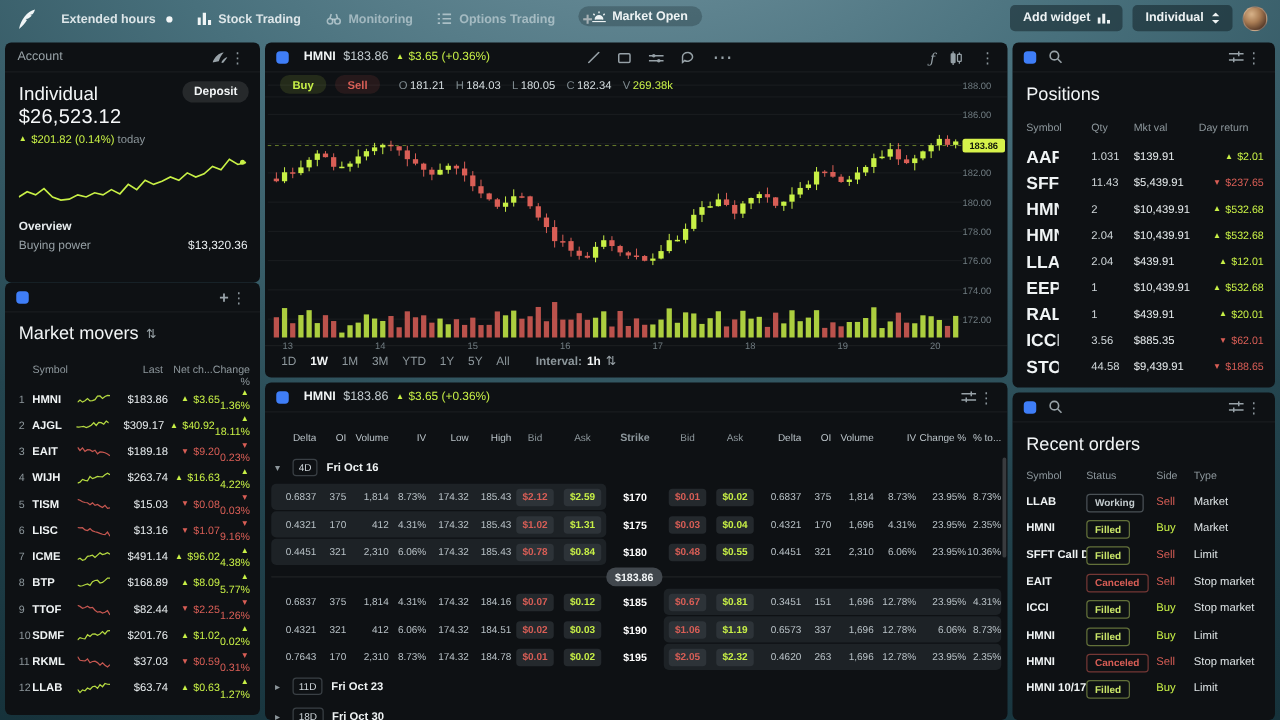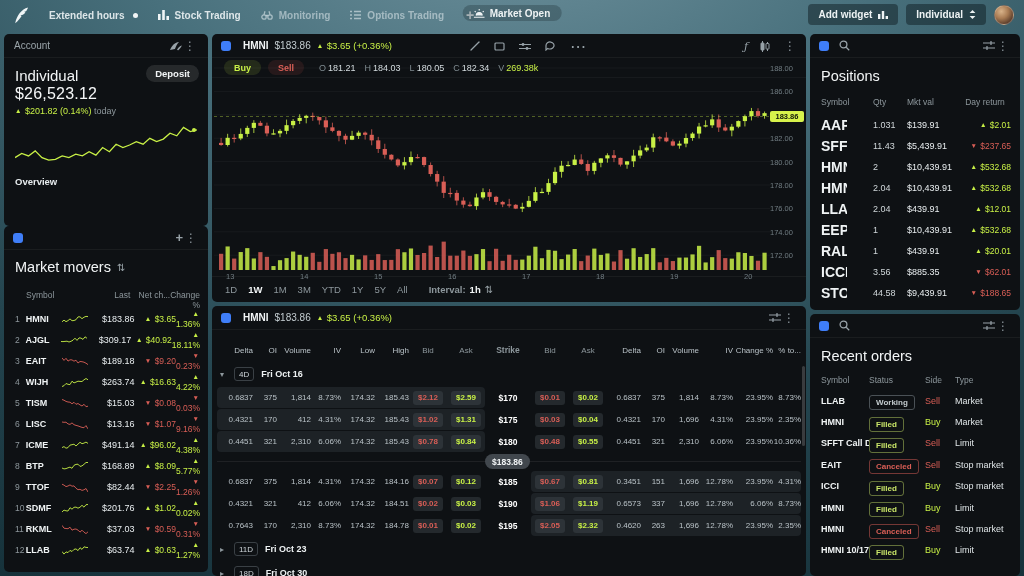--- a/index.html
+++ b/index.html
@@ -111,21 +111,21 @@
   #positionsp{left:810px;top:34px;width:210px;height:276px;}
   #ordersp{left:810px;top:314px;width:210px;height:262px;}
   .rp-title{position:absolute;left:11px;top:34px;font-size:14.5px;color:#f2f5f6;}
   .rp-head{position:absolute;left:11px;right:9px;display:flex;font-size:8.5px;color:#8d979c;}
   .rp-body{position:absolute;left:11px;right:9px;}
   .pos-row{display:flex;align-items:center;height:21px;}
   .pos-sym{flex:1;font-size:14px;font-weight:bold;color:#f0f4f5;white-space:nowrap;overflow:hidden;}
   .pos-qty{width:28px;text-align:left;font-size:9px;color:#cfd6d9;margin-left:26px;}
   .pos-mkt{width:58px;text-align:left;font-size:9px;color:#e8edef;}
   .pos-ret{width:52px;text-align:right;font-size:8.5px;}
-  .h-sym{flex:1;} .h-qty{width:28px;} .h-mkt{width:58px;} .h-ret{width:52px;text-align:center;}
+  .h-sym{flex:1;} .h-qty{width:28px;} .h-mkt{width:58px;} .h-ret{width:52px;text-align:left;}
   .ord-row{display:flex;align-items:center;height:21.4px;}
   .ord-sym{flex:1;font-size:9px;font-weight:bold;color:#f0f4f5;white-space:nowrap;overflow:hidden;}
   .ord-status{width:56px;}
   .ord-side{width:30px;font-size:9px;}
   .ord-type{width:56px;font-size:9px;color:#dfe5e7;white-space:nowrap;}
   .oh-sym{flex:1;} .oh-status{width:56px;} .oh-side{width:30px;} .oh-type{width:56px;}
   .badge{display:inline-block;font-size:8px;font-weight:bold;padding:2px 6px;border-radius:3px;border:1px solid;}
   .badge.working{color:#c3cbce;border-color:#4a5156;}
   .badge.filled{color:#c9e568;border-color:rgba(201,229,104,.45);}
   .badge.canceled{color:#d95e56;border-color:rgba(217,94,86,.5);}
@@ -229,20 +229,24 @@
       <span>$201.82 (0.14%)</span>
       <span class="suffix">today</span>
     </div>
     <div class="acct-spark">
       <svg id="acctSpark" width="182" height="52" viewBox="0 0 182 52">
           <polyline points="0.0,39.6 6.7,35.4 13.5,37.9 20.2,32.9 27.0,39.6 33.7,42.1 40.4,41.3 47.2,37.9 53.9,39.6 60.7,36.2 67.4,37.9 74.1,33.7 80.9,37.1 87.6,29.5 94.4,33.7 101.1,26.2 107.9,29.5 114.6,27.0 121.3,23.6 128.1,26.2 134.8,20.3 141.6,23.6 148.3,21.1 155.0,15.2 161.8,17.8 168.5,9.4 175.3,13.6 182.0,11.9" fill="none" stroke="#c8f046" stroke-width="1.3"></polyline>
           <circle cx="179" cy="11.880000000000003" r="2" fill="#c8f046"></circle>
         </svg>
     </div>
     <div class="ov-label">Overview</div>
+    <div class="ov-row" style="top:157px">
+      <span>Buying power</span>
+      <span class="val">$13,320.36</span>
+    </div>
   </section>
 
   <section class="panel" id="movers">
     <div class="ptool">
       <span class="handle"></span>
       <span class="spacer"></span>
       <span class="plus-ic">+</span>
       <span class="kebab">⋮</span>
     </div>
     <div class="mv-title">

